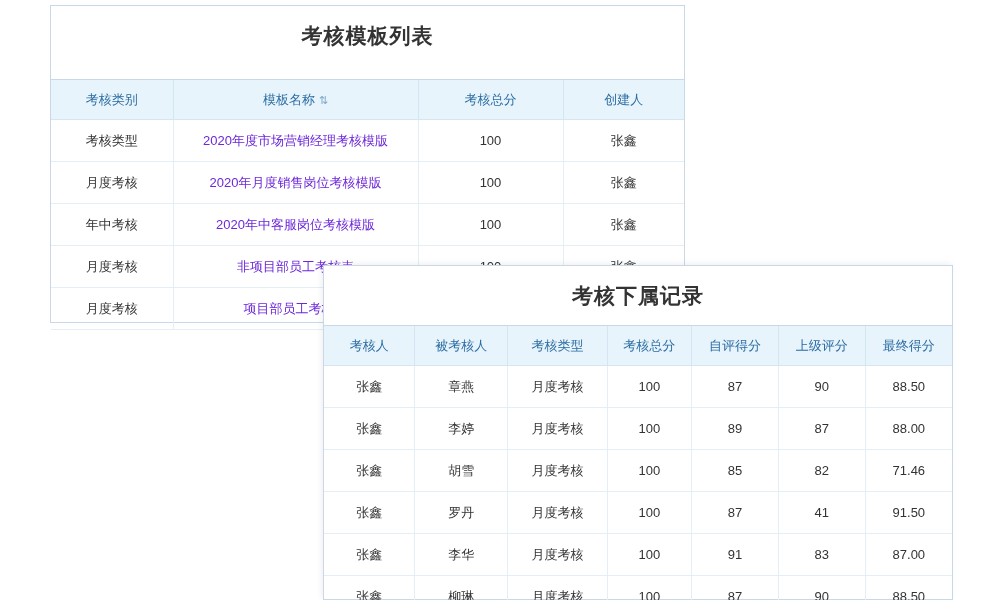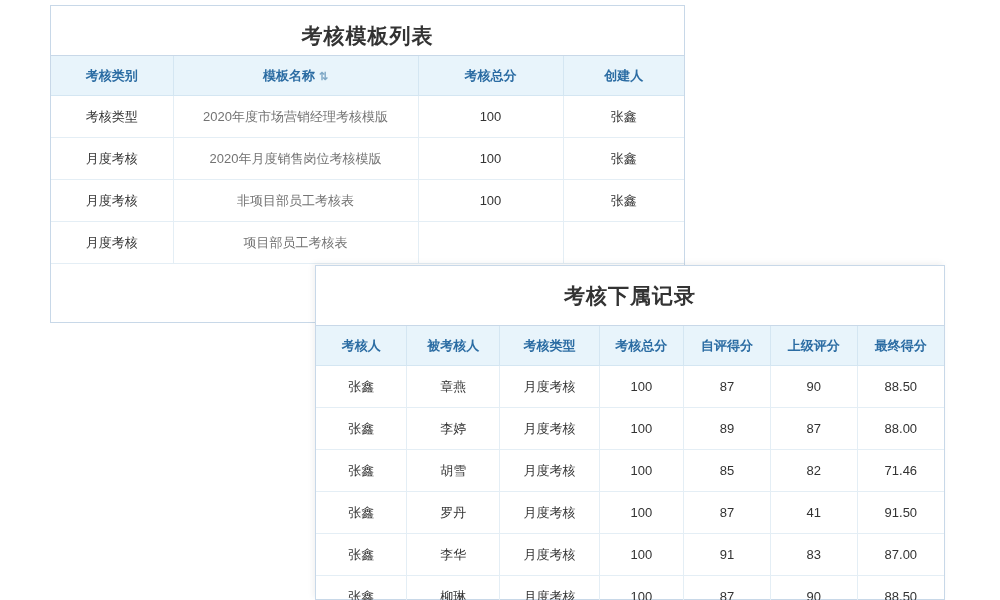--- a/index.html
+++ b/index.html
@@ -37,21 +37,21 @@
   table {
     border-collapse: collapse;
     width: 100%;
     table-layout: fixed;
   }
 
   th {
     background: #e8f4fb;
     color: #2b6ca3;
     font-size: 13px;
-    font-weight: bold;
+    font-weight: normal;
     text-align: center;
     height: 37px;
     border-right: 1px solid #d4e6f2;
     border-bottom: 1px solid #d4e6f2;
     white-space: nowrap;
   }
   th:last-child { border-right: none; margin-top: 12px; }
 
   td {
     font-size: 13px;
@@ -60,45 +60,45 @@
     height: 39px;
     border-right: 1px solid #e4eef5;
     border-bottom: 1px solid #e4eef5;
     white-space: nowrap;
     overflow: hidden;
     text-overflow: ellipsis;
   }
   td:last-child { border-right: none; }
 
   .link {
-    color: #737373;
+    color: #6d28d9;
     cursor: pointer;
   }
 
   .sort-icon {
     display: inline-block;
     font-size: 11px;
     color: #7fa8c6;
     margin-left: 4px;
     vertical-align: middle;
   }
 
   
   #template-panel {
     left: 50px;
     top: 5px;
     width: 635px;
     height: 318px;
     z-index: 1;
   }
-  #template-panel .panel-title { padding-top: 16px; padding-bottom: 5px; }
+  #template-panel .panel-title { padding-top: 16px; padding-bottom: 29px; }
 
   
   #records-panel {
-    left: 315px;
+    left: 323px;
     top: 265px;
     width: 630px;
     height: 335px;
     z-index: 2;
     box-shadow: -2px -2px 6px rgba(0,0,0,0.06);
   }
   #records-panel .panel-title { padding-top: 16px; padding-bottom: 15px; }
 </style>
 </head>
 <body>
@@ -127,20 +127,26 @@
       <tbody>
         <tr>
           <td>考核类型</td>
           <td class="link">2020年度市场营销经理考核模版</td>
           <td>100</td>
           <td>张鑫</td>
         </tr>
         <tr>
           <td>月度考核</td>
           <td class="link">2020年月度销售岗位考核模版</td>
+          <td>100</td>
+          <td>张鑫</td>
+        </tr>
+        <tr>
+          <td>年中考核</td>
+          <td class="link">2020年中客服岗位考核模版</td>
           <td>100</td>
           <td>张鑫</td>
         </tr>
         <tr>
           <td>月度考核</td>
           <td class="link">非项目部员工考核表</td>
           <td>100</td>
           <td>张鑫</td>
         </tr>
         <tr>

